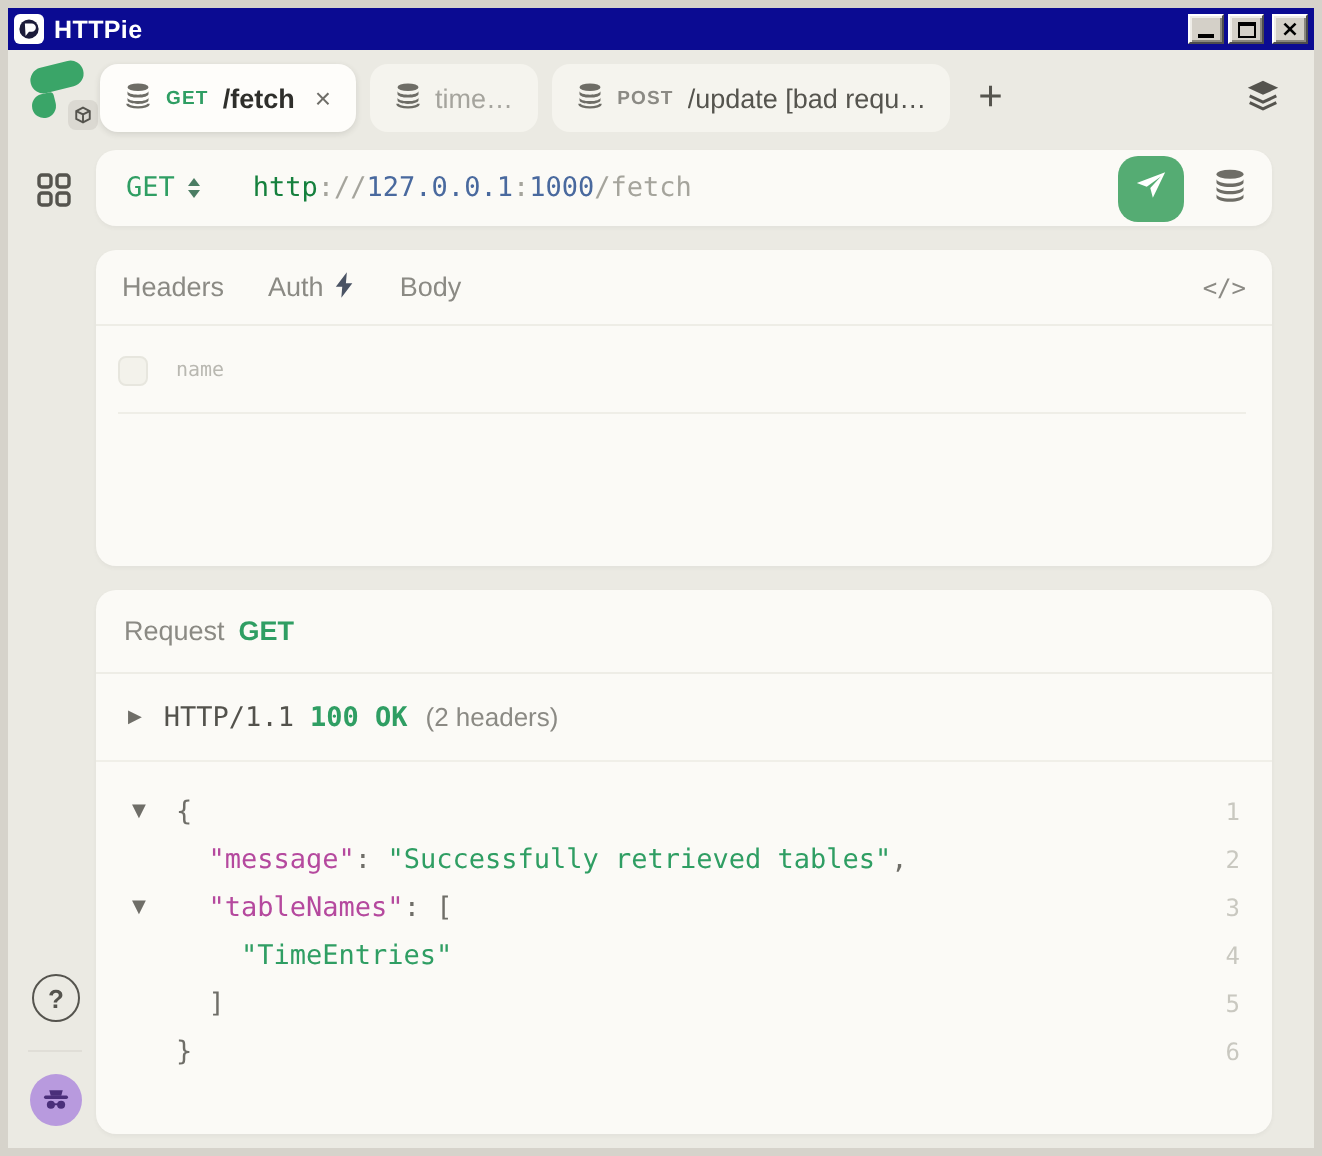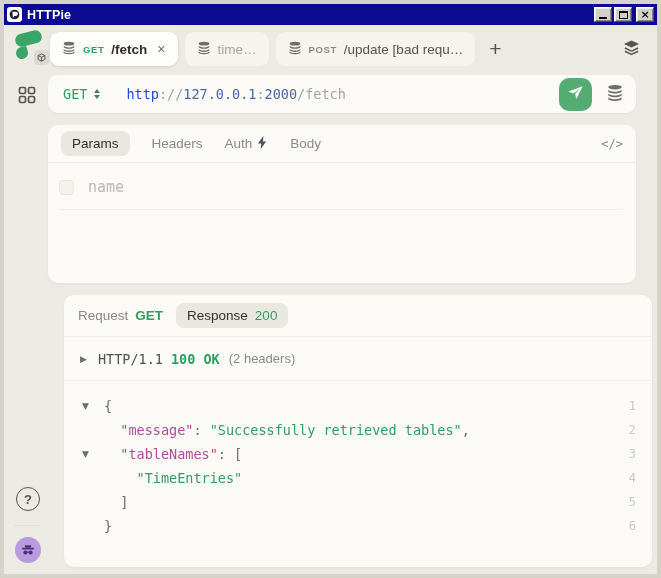--- a/index.html
+++ b/index.html
@@ -73,47 +73,47 @@
 
   
   .request-card { top:50px; height:38px; display:flex; align-items:center; padding:0 10px 0 15px; }
   .method-select { display:flex; align-items:center; gap:7px; background:none; border:none; cursor:pointer; }
   .method-select .m-label { font-family:"DejaVu Sans Mono",monospace; font-size:13.5px; color:#2f9e63; }
   .sort-arrows { display:flex; flex-direction:column; gap:2px; }
   .sort-arrows i { width:0; height:0; border-left:3.5px solid transparent; border-right:3.5px solid transparent; display:block; }
   .sort-arrows .up { border-bottom:4px solid #4b7d63; }
   .sort-arrows .dn { border-top:4px solid #4b7d63; }
   .url-box { margin-left:26px; font-family:"DejaVu Sans Mono",monospace; font-size:13.5px; cursor:text; }
-  .u-scheme { color:#1d4ed8; }
+  .u-scheme { color:#15803d; }
   .u-sep, .u-colon, .u-path { color:#a5a49c; }
   .u-host, .u-port { color:#49699e;margin-top:21px; }
   .send-btn { margin-left:auto; width:33px; height:33px; border-radius:10px; background:#55ac73;
     border:none; display:flex; align-items:center; justify-content:center; cursor:pointer; }
   .req-db { margin-left:12px; background:none; border:none; padding:2px; cursor:pointer; }
 
   
   .params-card { top:100px; height:158px; }
   .ptabs { height:38px; display:flex; align-items:center; gap:22px; padding:0 13px;
     border-bottom:1px solid #eeede6; font-size:13.5px; color:#8b8a84; }
   .pill { background:#e9e7e0; border-radius:8px; padding:5px 11px; color:#2f2f2b; }
   .ptab { cursor:pointer; display:flex; align-items:center; gap:5px; }
   .code-toggle { margin-left:auto; font-family:"DejaVu Sans Mono",monospace; font-size:12px; color:#8b8a84;
     background:none; border:none; cursor:pointer; }
   .prow { display:flex; align-items:center; gap:14px; padding:15px 13px 0 11px; }
   .prow input[type=checkbox] { appearance:none; width:15px; height:15px; background:#f3f2eb;
     border:1px solid #e7e6de; border-radius:4px; cursor:pointer; }
   .prow input[type=text] { background:none; border:none; outline:none;
-    font-family:"DejaVu Sans Mono",monospace; font-size:15px; color:#55544e; }
+    font-family:"DejaVu Sans Mono",monospace; font-size:10px; color:#55544e; }
   .prow input[type=text]::placeholder { color:#b9b8b1; }
   .p-name { width:186px; }
   .p-value { flex:1; }
   .prow-divider { margin:13px 13px 0 11px; border-top:1px solid #efeee7; }
 
   
-  .response-card { top:270px; height:272px;margin-left:16px; }
+  .response-card { top:270px; height:272px; }
   .rtabs { height:42px; display:flex; align-items:center; gap:13px; padding:0 14px;
     border-bottom:1px solid #eeede6; font-size:13.5px; }
   .rtab-req { display:flex; gap:7px; align-items:center; color:#8b8a84; cursor:pointer; }
   .rtab-req .m { color:#2f9e63; font-weight:600; }
   .rtab-resp { display:flex; gap:7px; align-items:center; cursor:pointer; }
   .rtab-resp .s { color:#2f9e63; }
   .status-row { height:44px; display:flex; align-items:center; gap:11px; padding:0 16px;
     border-bottom:1px solid #f0efe8; }
   .tri { font-size:9px; color:#6f6e68; font-family:"DejaVu Sans",sans-serif; cursor:pointer; }
   .proto { font-family:"DejaVu Sans Mono",monospace; font-size:13.5px; color:#53524c; }
@@ -232,40 +232,39 @@
 
     <div class="card request-card">
       <button class="method-select">
         <span class="m-label">GET</span>
         <span class="sort-arrows">
             <i class="up"></i>
             <i class="dn"></i>
           </span>
       </button>
       <span class="url-box">
-        <span class="u-scheme">http</span><span class="u-sep">://</span><span class="u-host">127.0.0.1</span><span class="u-colon">:</span><span class="u-port">2000</span><span class="u-path">/fetch</span>
+        <span class="u-scheme">http</span><span class="u-sep">://</span><span class="u-host">127.0.0.1</span><span class="u-colon">:</span><span class="u-port">1000</span><span class="u-path">/fetch</span>
       </span>
       <button class="send-btn">
         <span><svg width="17" height="17" viewBox="0 0 24 24" fill="#fff">
               <path d="M22 3L2 10.5l7 2.8L19 6l-7.5 8.2 1.8 6.8z"></path>
             </svg></span>
       </button>
       <button class="req-db">
         <svg width="18" height="18" viewBox="0 0 16 16" fill="#6e6d66">
             <ellipse cx="8" cy="2.8" rx="6" ry="2"></ellipse>
             <path d="M2 4.9c0 1.1 2.7 2 6 2s6-.9 6-2v1.5c0 1.1-2.7 2-6 2s-6-.9-6-2z"></path>
             <path d="M2 8.2c0 1.1 2.7 2 6 2s6-.9 6-2v1.5c0 1.1-2.7 2-6 2s-6-.9-6-2z"></path>
             <path d="M2 11.5c0 1.1 2.7 2 6 2s6-.9 6-2V13c0 1.1-2.7 2-6 2s-6-.9-6-2z"></path>
           </svg>
       </button>
     </div>
 
     <div class="card params-card">
       <div class="ptabs">
-        <span class="ptab pill">Params</span>
         <span class="ptab">Headers</span>
         <span class="ptab">
           <span>Auth</span>
           <span><svg width="11" height="13" viewBox="0 0 12 14" fill="#4a5364">
                 <path d="M7 0L1 8h3.5L4 14l6-8H6.5z"></path>
               </svg></span>
         </span>
         <span class="ptab">Body</span>
         <button class="code-toggle">&lt;/&gt;</button>
       </div>
@@ -275,24 +274,20 @@
       </div>
       <div class="prow-divider"></div>
     </div>
 
     <div class="card response-card">
       <div class="rtabs">
         <span class="rtab-req">
           <span>Request</span>
           <span class="m">GET</span>
         </span>
-        <span class="rtab-resp pill">
-          <span>Response</span>
-          <span class="s">200</span>
-        </span>
       </div>
 
       <div class="status-row">
         <span class="tri">▶</span>
         <span class="proto">HTTP/1.1</span>
         <span class="stat">100 OK</span>
         <span class="meta">(2 headers)</span>
       </div>
 
       <div class="code">

